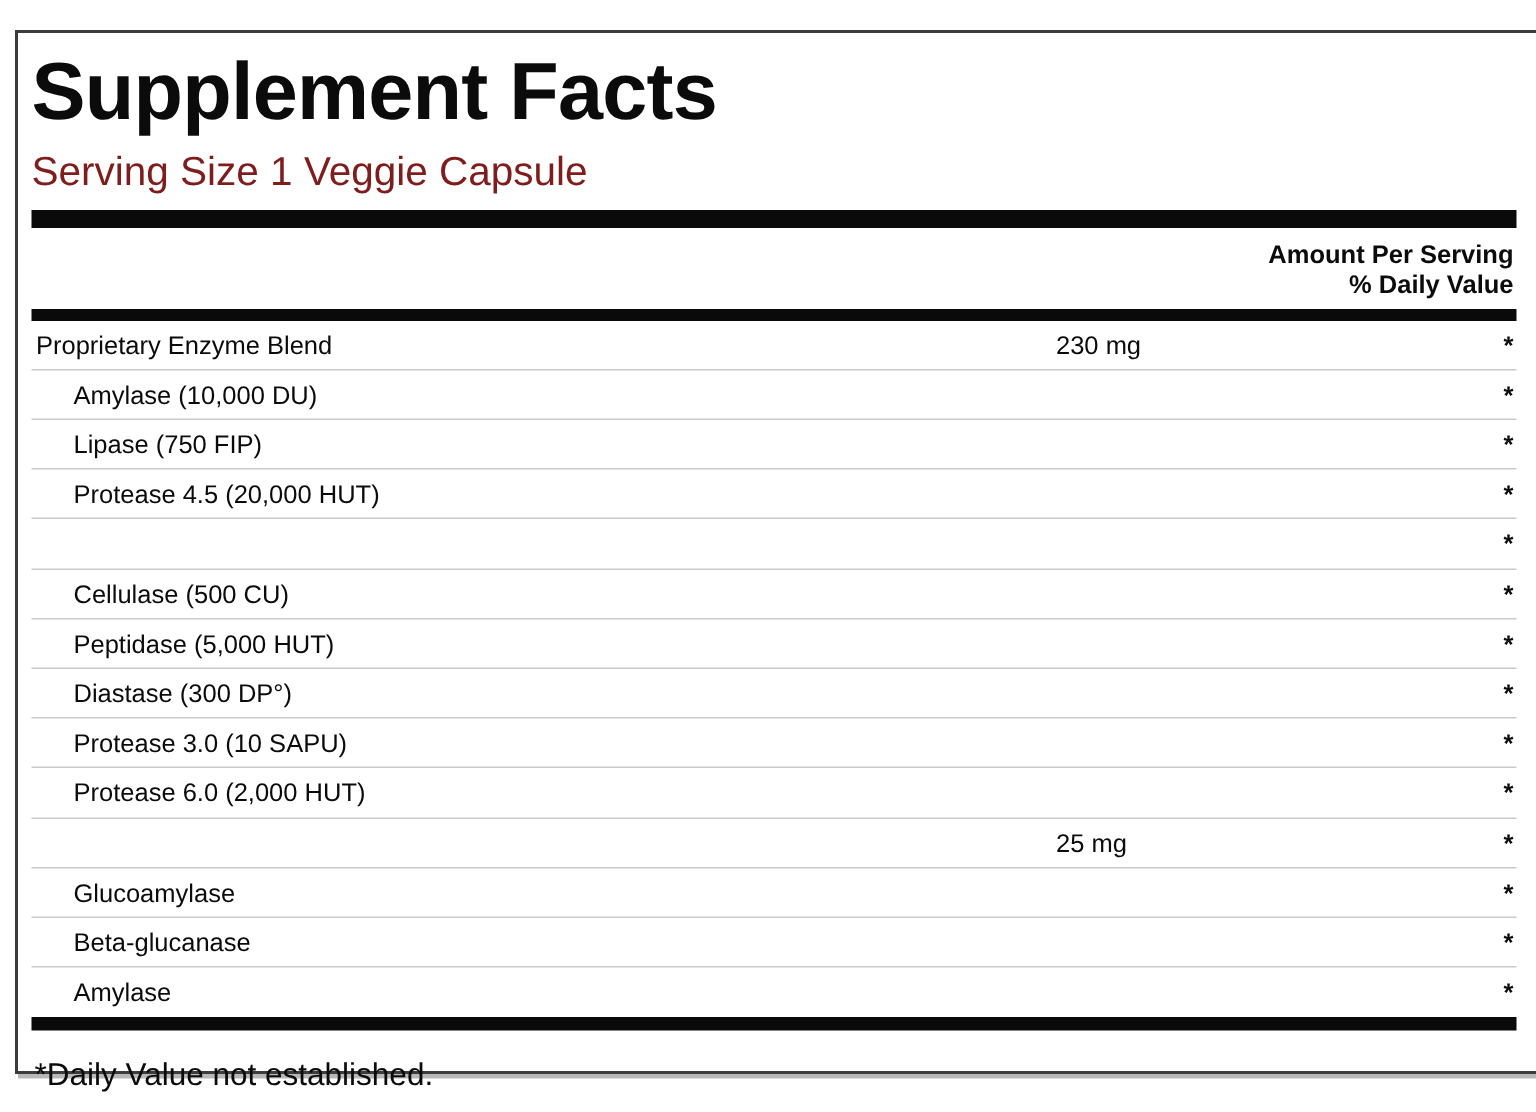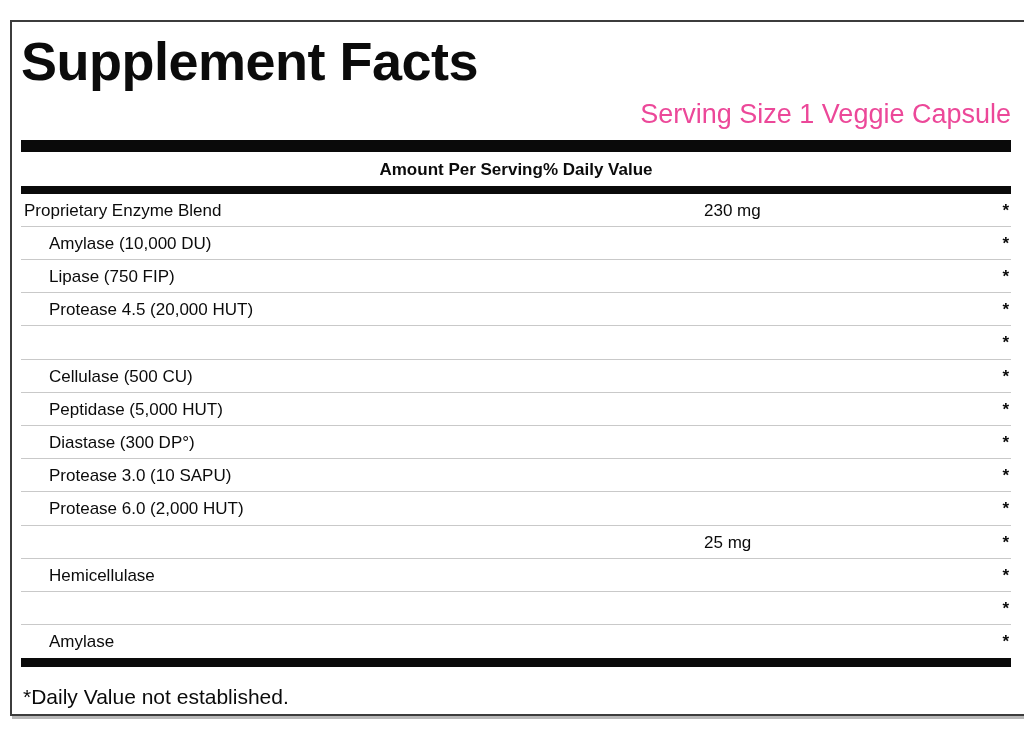--- a/index.html
+++ b/index.html
@@ -26,35 +26,35 @@
     font-size: 54px;
     font-weight: bold;
     letter-spacing: -0.5px;
     line-height: 1.0;
     color: #0b0b0b;
   }
   .serving-size {
     margin-top: 12px;
     font-size: 27px;
     line-height: 1.1;
-    color: #ec4899;
-    text-align: right;
+    color: #7f1d1d;
   }
   .bar-thick {
     height: 12px;
     background: #0a0a0a;
     margin-top: 10px;
   }
   .header-row {
     display: flex;
     justify-content: center;
     align-items: flex-end;
     padding: 8px 2px 6px 2px;
     font-size: 17px;
     font-weight: bold;
+    flex-direction: column;
   }
   .bar-medium {
     height: 8px;
     background: #0a0a0a;
   }
   .rows { }
   .row {
     position: relative;
     height: 33.2px;
     line-height: 33.2px;
@@ -167,26 +167,27 @@
         <span class="amount"></span>
         <span class="dv">*</span>
       </div>
 
       <div class="row">
         <span class="amount">25 mg</span>
         <span class="dv">*</span>
       </div>
 
       <div class="row indent">
-        <span class="name">Hemicellulase</span>
-        <span class="amount"></span>
-        <span class="dv">*</span>
-      </div>
-
-      <div class="row indent">
+        <span class="name">Glucoamylase</span>
+        <span class="amount"></span>
+        <span class="dv">*</span>
+      </div>
+
+      <div class="row indent">
+        <span class="name">Beta-glucanase</span>
         <span class="amount"></span>
         <span class="dv">*</span>
       </div>
 
       <div class="row indent">
         <span class="name">Amylase</span>
         <span class="amount"></span>
         <span class="dv">*</span>
       </div>
 

